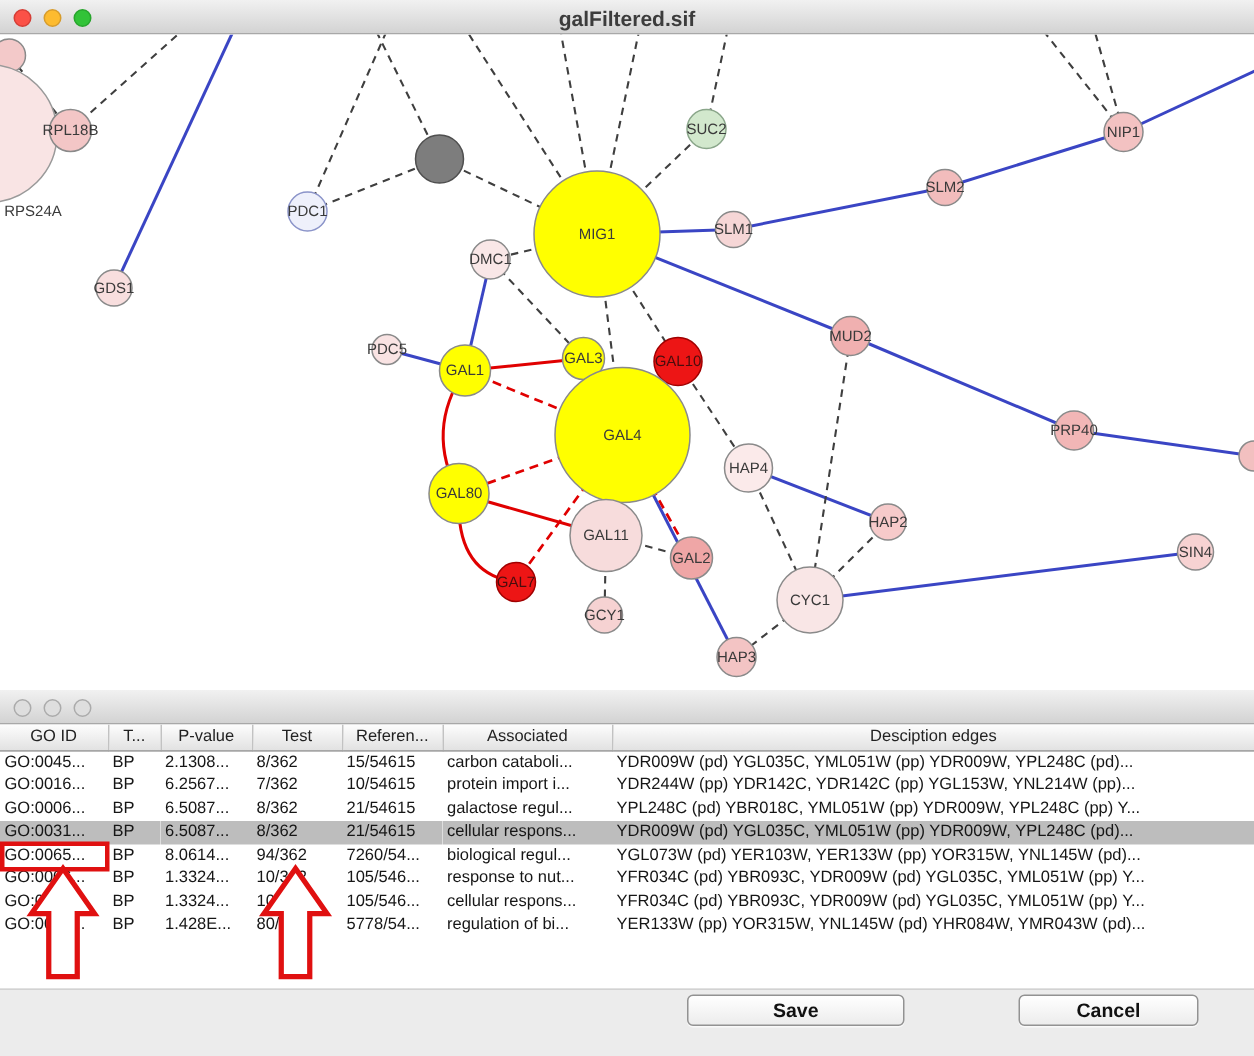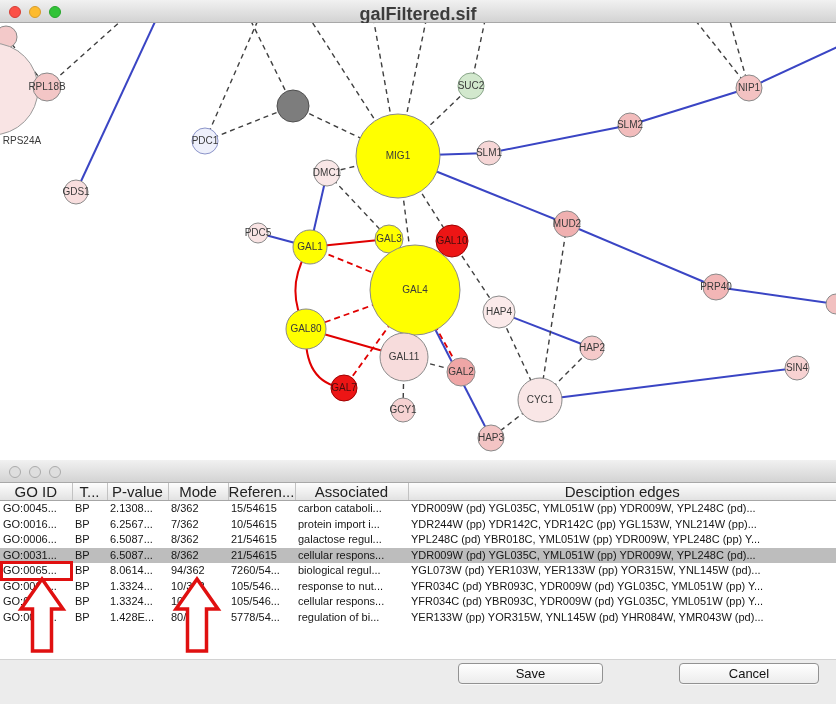--- a/index.html
+++ b/index.html
@@ -3,54 +3,54 @@
 <meta charset="utf-8">
 <style>
   * { margin:0; padding:0; box-sizing:border-box; }
   html,body { font-family:"Liberation Sans", sans-serif; background:#dcdcdc; }
   .screen { position:relative; width:836px; height:704px; overflow:hidden; background:#ececec; }
 
   
   .titlebar { position:absolute; top:0; left:0; width:100%; height:23px;
     background:linear-gradient(#f1f1f1,#d3d3d3); border-bottom:1px solid #a8a8a8; }
   .titlebar .title { position:absolute; top:4px; width:100%; text-align:center;
-    font-size:18px; font-weight:bold; color:#3c3c3c; }
+    font-size:14px; font-weight:bold; color:#3c3c3c; }
   .titlebar.inactive .title { color:#8a8a8a; }
   .traffic { position:absolute; left:9px; top:6px; display:flex; gap:8px; z-index:2; }
   .tl { width:12px; height:12px; border-radius:50%; display:inline-block; }
   .tl.red    { background:#fb5147; border:1px solid #d53e36; }
   .tl.yellow { background:#fdbb2f; border:1px solid #d79c2c; }
   .tl.green  { background:#32c338; border:1px solid #27a52c; }
   .tl.gray   { background:#dedede; border:1px solid #ababab; }
 
   
   .graph-window { position:absolute; top:0; left:0; width:836px; height:460px; background:#fff; }
   .graph-canvas { position:absolute; top:23px; left:0; width:836px; height:437px; background:#fff; overflow:hidden; }
   #graph-svg { display:block; width:836px; height:437px; }
   #graph-svg text { font-family:"Liberation Sans", sans-serif; font-size:10px; }
 
   
   .noa-window { position:absolute; top:460px; left:0; width:836px; height:244px; background:#ececec; }
   .table-wrap { position:absolute; top:23px; left:0; width:836px; height:176px; background:#fff; overflow:hidden; }
   table { border-collapse:collapse; table-layout:fixed; width:836px; }
-  thead th { height:17px; font-weight:normal; font-size:15px; color:#222;
+  thead th { height:17px; font-weight:normal; font-size:11px; color:#222;
     background:linear-gradient(#fdfdfd,#e2e2e2);
     border-right:1px solid #c2c2c2; border-bottom:1px solid #a6a6a6;
     text-align:center; overflow:hidden; white-space:nowrap; }
   thead th:last-child { border-right:none; }
   tbody td { height:15.5px; line-height:15.5px; padding:0 3px; font-size:11px; color:#161616;
     white-space:nowrap; overflow:hidden; }
   tbody tr.selected { background:#bdbdbd; }
   .button-bar { position:absolute; top:199px; left:0; width:836px; height:45px;
     background:#ececec; border-top:1px solid #d2d2d2; }
   .mac-btn { position:absolute; top:3px; height:21px; border:1px solid #929292; border-radius:4px;
     background:linear-gradient(#ffffff,#ececec); font-family:"Liberation Sans",sans-serif;
-    font-size:13px; color:#111; box-shadow:0 1px 0 rgba(255,255,255,.7); cursor:pointer; }
+    font-size:13px; color:#111; box-shadow:0 1px 0 rgba(255,255,255,.7); cursor:pointer;font-weight:bold; }
   .mac-btn.save   { left:458px; width:145px; }
-  .mac-btn.cancel { left:679px; width:140px; }
+  .mac-btn.cancel { left:679px; width:120px; }
 
   
   .anno-rect { position:absolute; left:0px; top:561px; width:73px; height:20px;
     border:3px solid #e01010; z-index:10; pointer-events:none; }
   .anno-arrows { position:absolute; left:0; top:0; width:836px; height:704px;
     z-index:11; pointer-events:none; }
 </style>
 </head>
 <body>
 
@@ -194,21 +194,21 @@
             <col style="width: 60px;">
             <col style="width: 67px;">
             <col style="width: 113px;">
             <col style="width: 428px;">
           </colgroup>
         <thead>
             <tr id="noa-head-row">
               <th>GO ID</th>
               <th>T...</th>
               <th>P-value</th>
-              <th>Mode</th>
+              <th>Test</th>
               <th>Referen...</th>
               <th>Associated</th>
               <th>Desciption edges</th>
             </tr>
           </thead>
         <tbody id="noa-body">
             <tr>
               <td>GO:0045...</td>
               <td>BP</td>
               <td>2.1308...</td>

